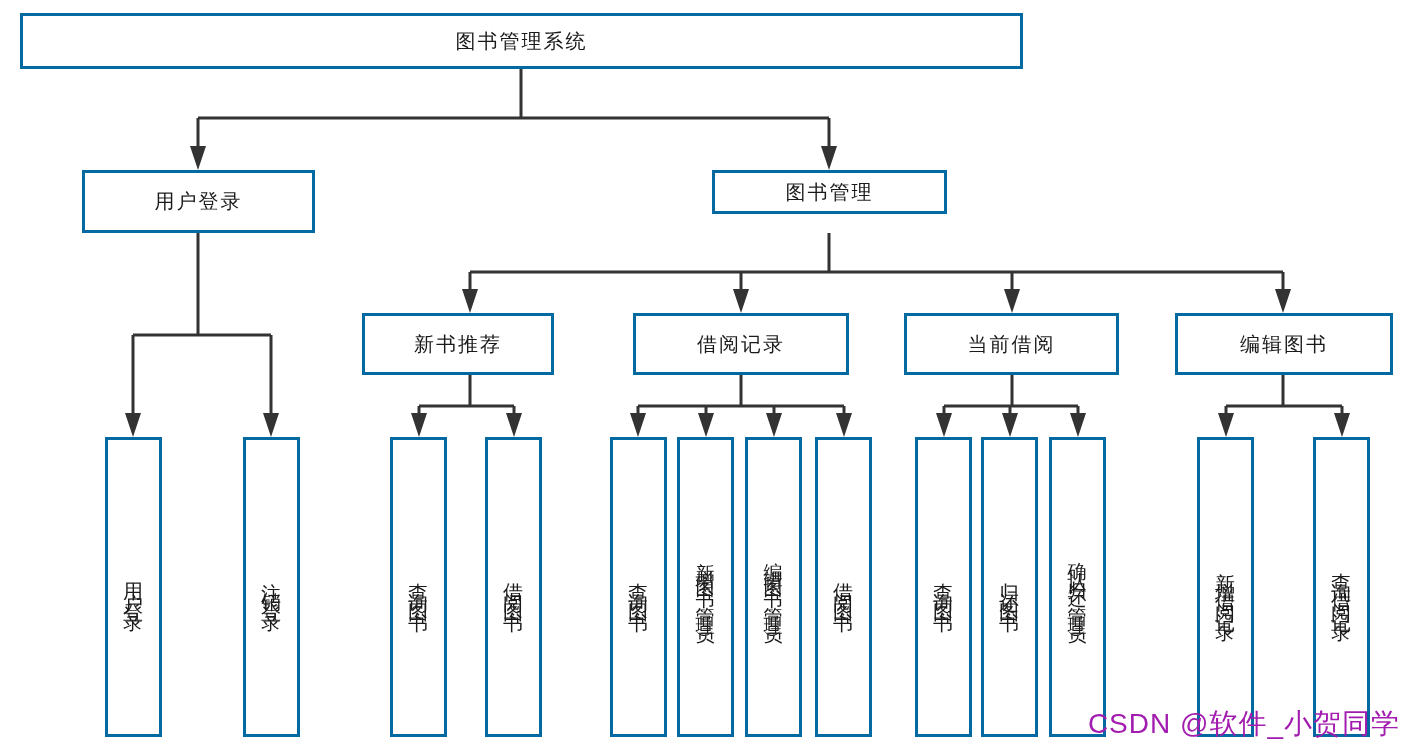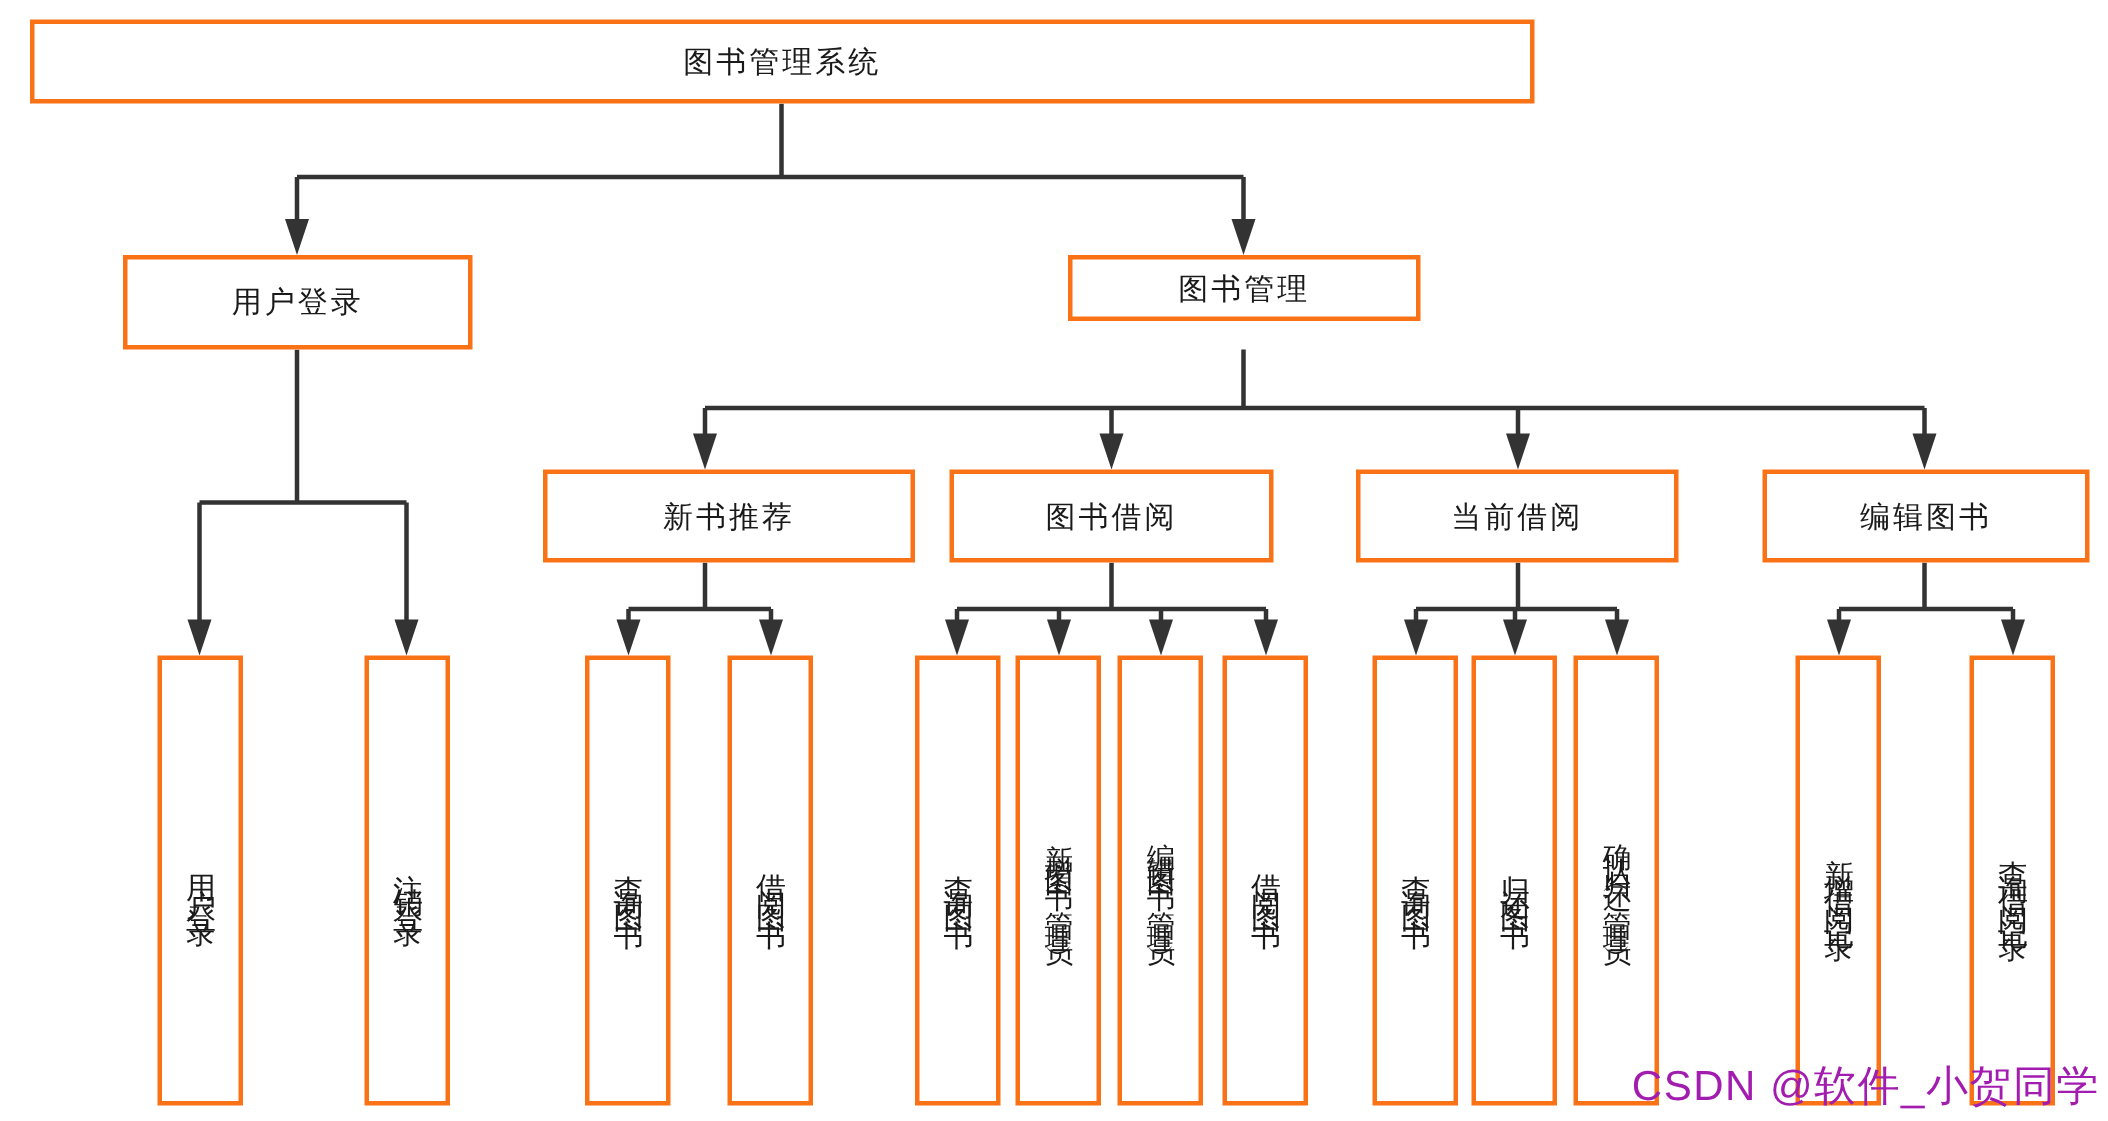--- a/index.html
+++ b/index.html
@@ -20,21 +20,21 @@
     left: 0;
     top: 0;
     width: 1405px;
     height: 747px;
     pointer-events: none;
   }
   .node {
     position: absolute;
     box-sizing: border-box;
     background: #ffffff;
-    border: 3px solid #f97316;
+    border: 3px solid #0369a1;
     display: flex;
     align-items: center;
     justify-content: center;
     color: #1a1a1a;
     font-size: 20px;
     letter-spacing: 2px;
     text-align: center;
     white-space: nowrap;
   }
   .vnode {
@@ -45,21 +45,21 @@
     padding: 6px 0;
   }
   .vnode.long {
     letter-spacing: 9px;
     font-size: 19px;
   }
   
   .n-root          { left: 20px;   top: 13px;  width: 1003px; height: 56px; }
   .n-user-login    { left: 82px;   top: 170px; width: 233px;  height: 63px; }
   .n-book-mgmt     { left: 712px;  top: 170px; width: 235px;  height: 44px; }
-  .n-new-book-rec  { left: 362px;  top: 313px; width: 248px;  height: 62px; }
+  .n-new-book-rec  { left: 362px;  top: 313px; width: 192px;  height: 62px; }
   .n-book-borrow   { left: 633px;  top: 313px; width: 216px;  height: 62px; }
   .n-current-borrow{ left: 904px;  top: 313px; width: 215px;  height: 62px; }
   .n-borrow-record { left: 1175px; top: 313px; width: 218px;  height: 62px; }
   .leaf { top: 437px; width: 57px; height: 300px; }
   .l-u1 { left: 105px; }
   .l-u2 { left: 243px; }
   .l-n1 { left: 390px; }
   .l-n2 { left: 485px; }
   .l-b1 { left: 610px; }
   .l-b2 { left: 677px; }
@@ -124,21 +124,21 @@
       <polygon points="1334,413 1350,413 1342,437"></polygon>
     </g>
   </svg>
 
   <div class="node n-root">图书管理系统</div>
 
   <div class="node n-user-login">用户登录</div>
   <div class="node n-book-mgmt">图书管理</div>
 
   <div class="node n-new-book-rec">新书推荐</div>
-  <div class="node n-book-borrow">图书借阅</div>
+  <div class="node n-book-borrow">借阅记录</div>
   <div class="node n-current-borrow">当前借阅</div>
   <div class="node n-borrow-record">编辑图书</div>
 
   <div class="node vnode leaf l-u1">用户登录</div>
   <div class="node vnode leaf l-u2">注销登录</div>
 
   <div class="node vnode leaf l-n1">查询图书</div>
   <div class="node vnode leaf l-n2">借阅图书</div>
 
   <div class="node vnode leaf l-b1">查询图书</div>

